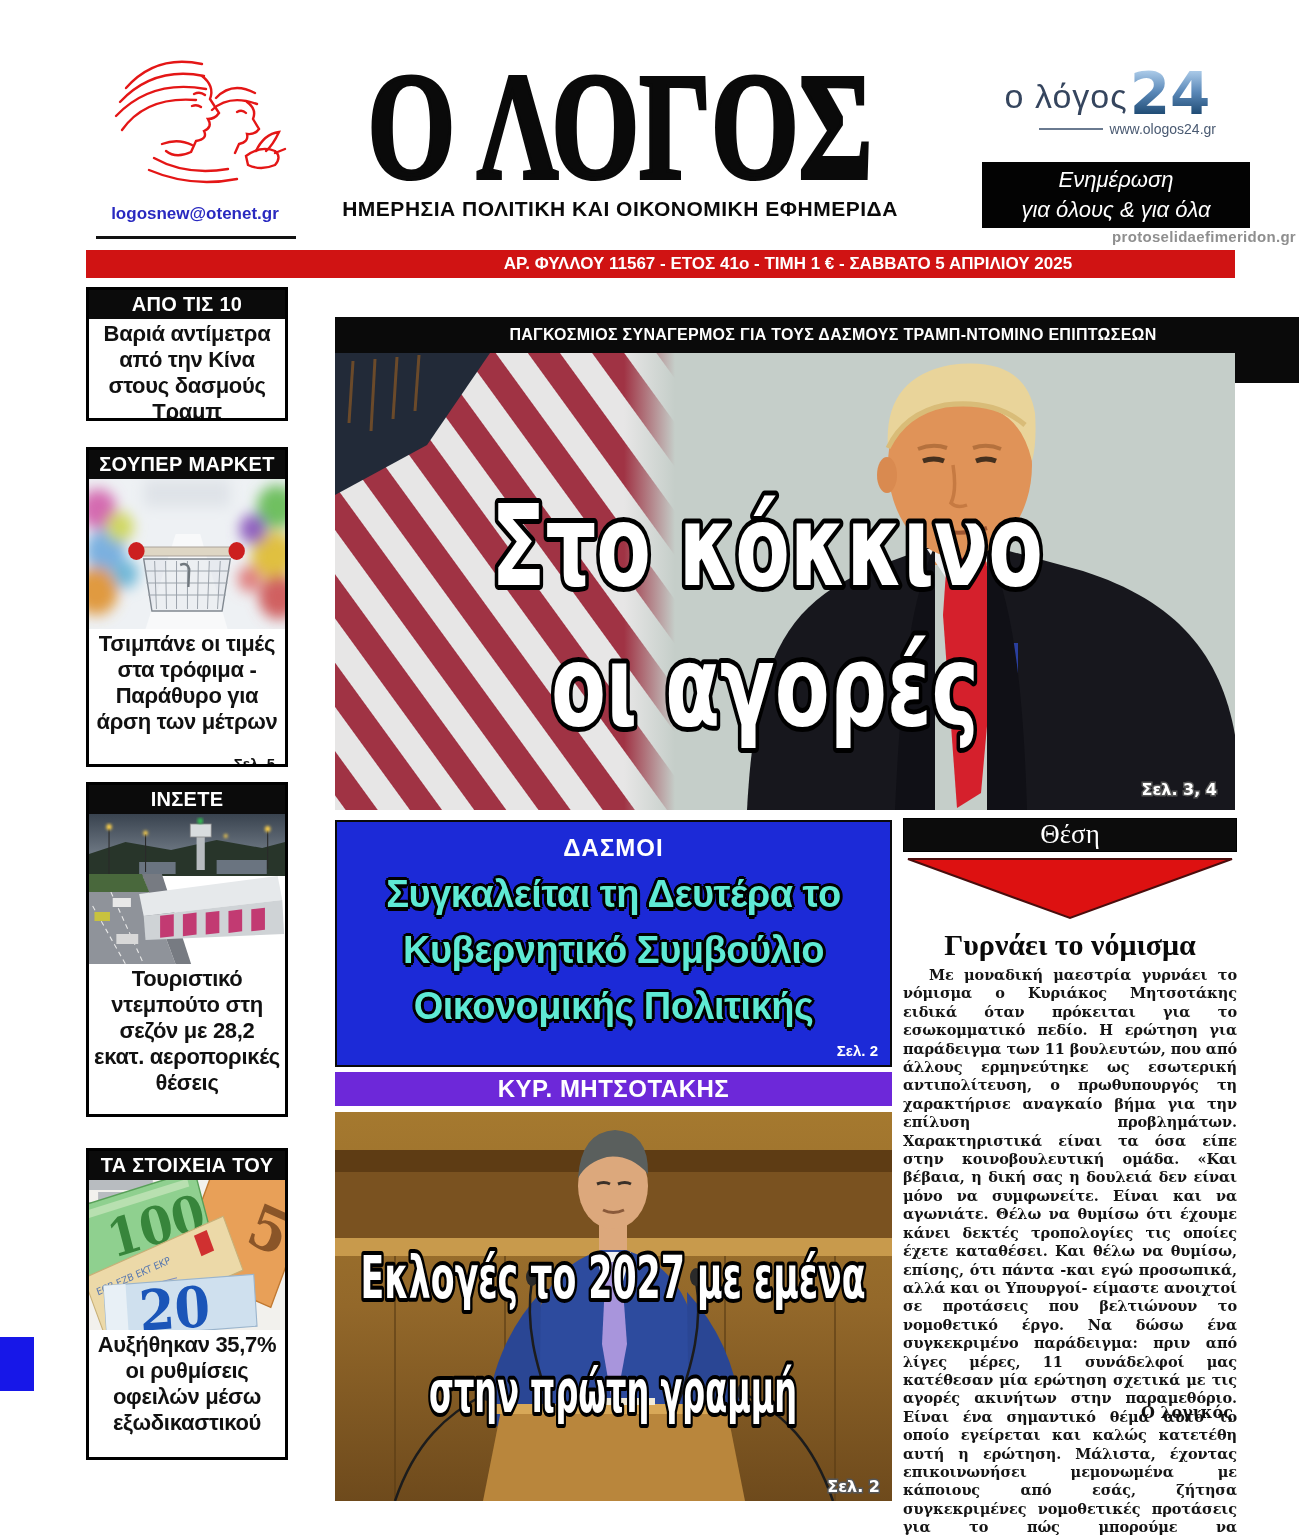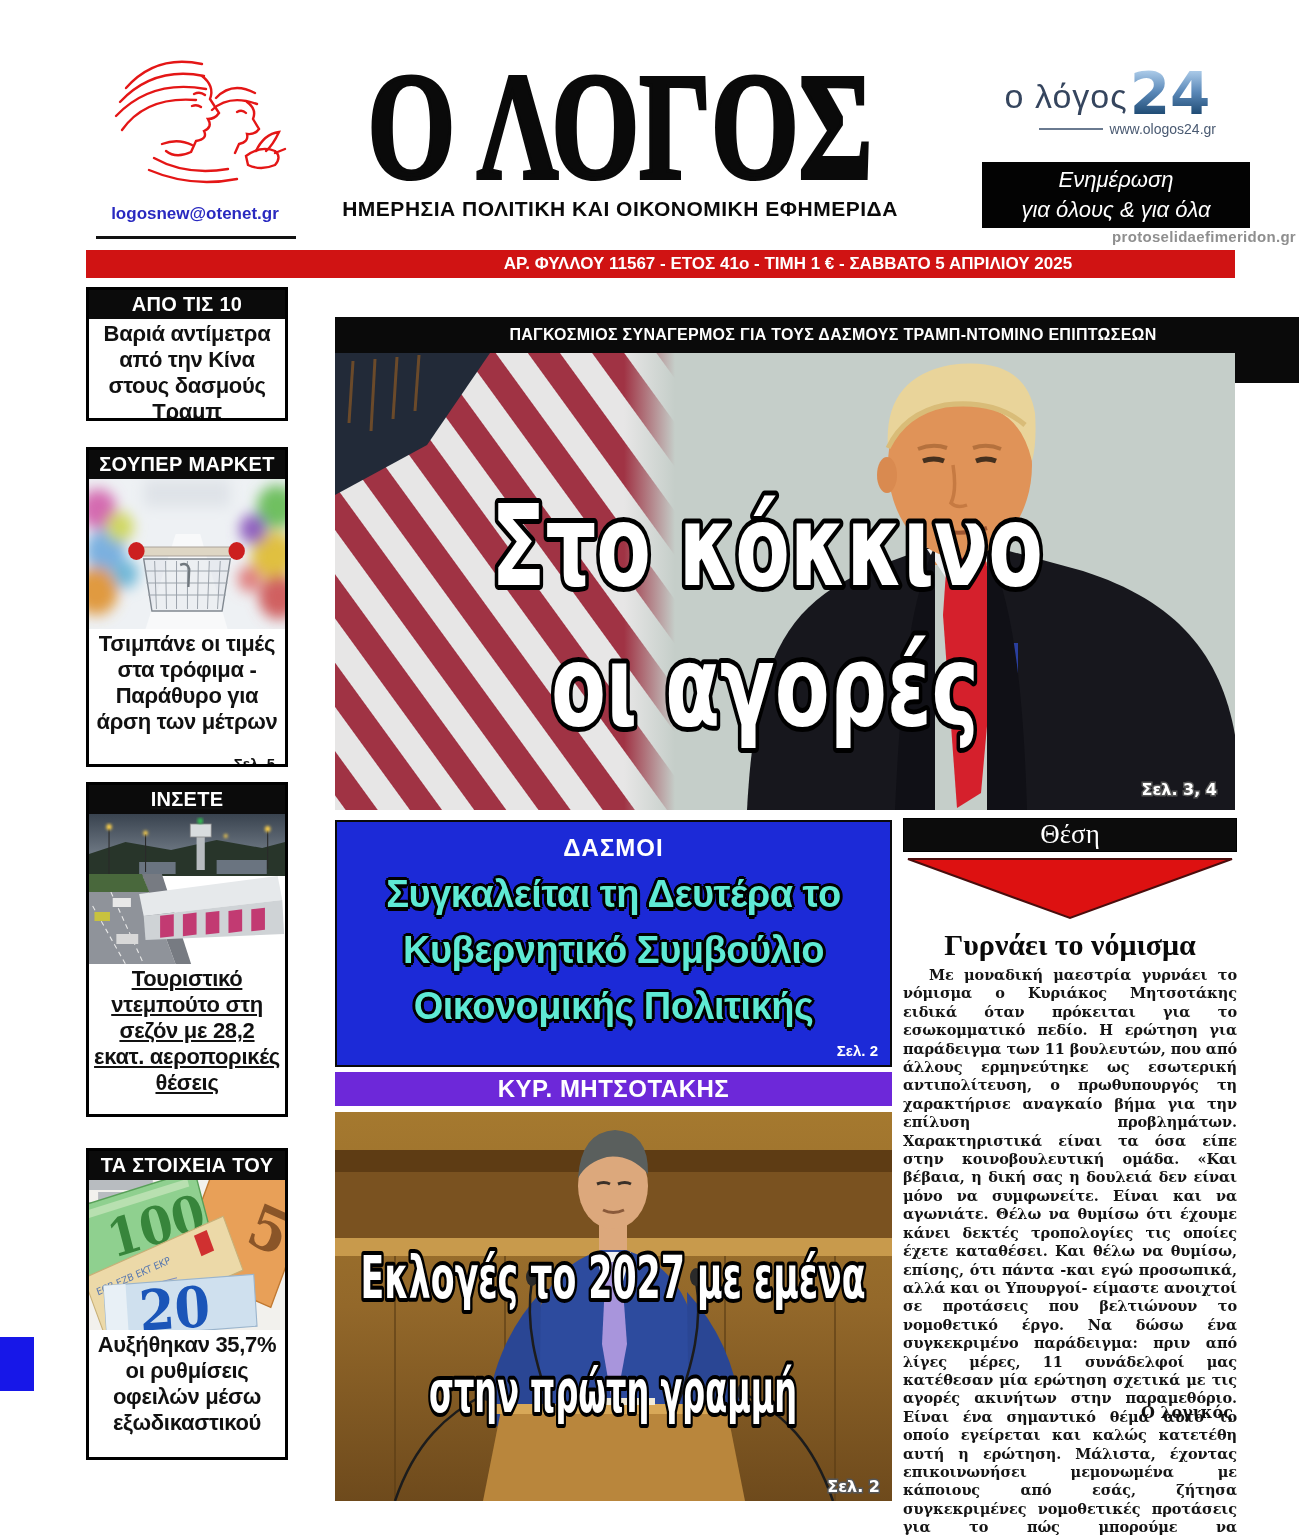--- a/index.html
+++ b/index.html
@@ -33,21 +33,21 @@
   .sbox{left:86px;width:202px;border:3px solid #000000;box-sizing:border-box;background:#fff;
         display:flex;flex-direction:column;overflow:hidden;}
   .sbox .hd{background:#0b0b0b;color:#fff;font-weight:bold;font-size:20px;text-align:center;
             line-height:29px;height:29px;flex:none;letter-spacing:.3px;}
   .sbox .img{flex:none;height:150px;display:block;}
   .sbox .txt{flex:1;display:flex;flex-direction:column;justify-content:center;
              font-weight:bold;font-size:22px;line-height:26px;text-align:center;padding:2px 4px 0 4px;letter-spacing:-.3px;}
   .sbox .pg{flex:none;text-align:right;font-weight:bold;font-size:15px;padding:0 10px 4px 0;margin-top:20px;}
   .b1{top:287px;height:134px;}
   .b2{top:447px;height:320px;}
-  .b3{top:782px;height:335px;text-decoration:underline;}
+  .b3{top:782px;height:335px;}
   .b4{top:1148px;height:312px;}
   .bluesq{left:0;top:1337px;width:34px;height:54px;background:#1717e8;}
 
   
   .banner{left:335px;top:285px;width:996px;height:66px;background:#0a0a0a;color:#fff;text-align:center;
           font-weight:bold;font-size:16px;line-height:31px;padding-top:2px;box-sizing:border-box;letter-spacing:.3px;margin-top:32px;}
   .lead-svg{left:335px;top:353px;width:900px;height:457px;}
   .bluebox{left:335px;top:820px;width:557px;height:247px;background:#1c2ad7;border:2px solid #0a0a0a;
            box-sizing:border-box;text-align:center;}
   .bluebox .kick{color:#fff;font-weight:bold;font-size:24px;letter-spacing:1px;margin-top:12px;}

